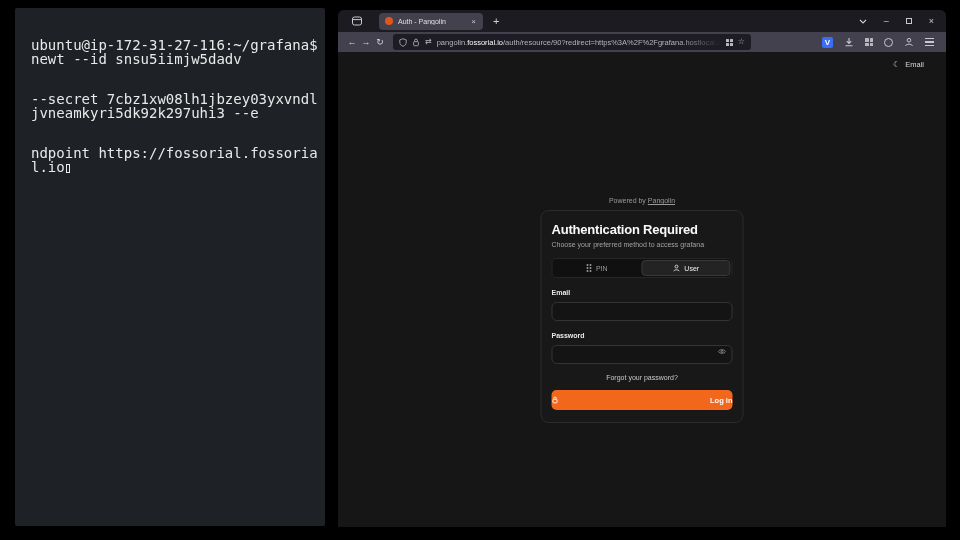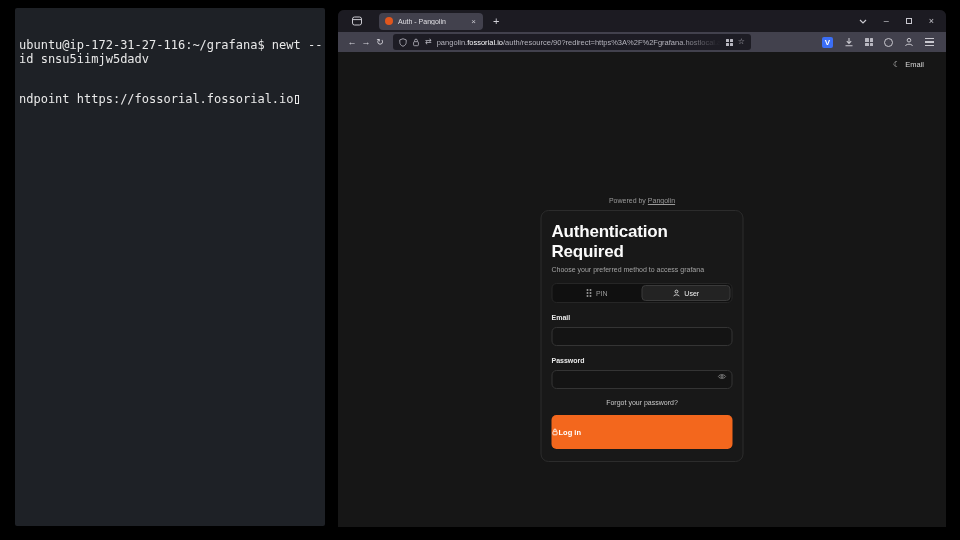--- a/index.html
+++ b/index.html
@@ -4,21 +4,21 @@
 <style>
   * { margin:0; padding:0; box-sizing:border-box; }
   html,body { width:960px; height:540px; }
   body { background:#000; font-family:"Liberation Sans", sans-serif; overflow:hidden; position:relative; }
 
   
   .terminal {
     position:absolute; left:15px; top:8px; width:310px; height:518px;
     background:#1e2126; border-radius:2px;
     color:#e9e9e9; font-family:"DejaVu Sans Mono", monospace;
-    font-size:12px; line-height:13.5px; padding:4px 2px 0 4px;
+    font-size:14px; line-height:13.5px; padding:4px 2px 0 16px;
     white-space:pre-wrap; word-break:break-all;
   }
   .term-line { display:block; }
   .cursor { display:inline-block; width:4px; height:9px; border:1px solid #e9e9e9; vertical-align:-1px; margin-left:1px; }
 
   
   .browser {
     position:absolute; left:338px; top:10px; width:608px; height:517px;
     background:#151515; border-radius:6px 6px 0 0; overflow:hidden;
   }
@@ -61,48 +61,49 @@
   .moon { font-size:8px; }
 
   .powered { position:absolute; top:145px; left:0; width:100%; text-align:center; font-size:7px; color:#9a9a9a; }
   .powered a { color:#9a9a9a; text-decoration:underline; }
 
   .card {
     position:absolute; top:158px; left:50%; transform:translateX(-50%);
     width:203px; background:#181818; border:1px solid #2c2c2c; border-radius:8px;
     padding:11px 10px 12px 10px;
   }
-  .card-title { font-size:17px; font-weight:bold; color:#fafafa; letter-spacing:-0.2px; }
+  .card-title { font-size:13px; font-weight:bold; color:#fafafa; letter-spacing:-0.2px; }
   .card-sub { margin-top:4px; font-size:7px; color:#a3a3a3; }
 
   .seg { margin-top:10px; display:flex; background:#101010; border:1px solid #262626; border-radius:5px; padding:1px; height:20px; }
   .seg-btn { flex:1; display:flex; align-items:center; justify-content:center; gap:4px; font-size:7px;
     color:#9a9a9a; border-radius:4px; }
   .seg-btn.active { background:#232323; border:1px solid #3a3a3a; color:#f2f2f2; }
   .dots { display:grid; grid-template-columns:2px 2px; grid-template-rows:2px 2px 2px; gap:1px; }
   .dots span { background:currentColor; border-radius:50%; }
 
   .field-label { margin-top:11px; font-size:7px; color:#e8e8e8; font-weight:bold; }
   .input-wrap { position:relative; margin-top:4px; }
   .text-input { width:100%; height:19px; background:#141414; border:1px solid #343434; border-radius:5px;
     color:#e5e5e5; font-size:7.5px; padding:0 6px; outline:none; font-family:"Liberation Sans",sans-serif; }
   .eye { position:absolute; right:6px; top:5px; color:#9a9a9a; }
 
   .forgot { margin-top:10px; text-align:center; font-size:7px; color:#c9c9c9; }
-  .login-btn { margin-top:9px; width:100%; height:34px; border:none; border-radius:5px;
+  .login-btn { margin-top:9px; width:100%; height:20px; border:none; border-radius:5px;
     background:var(--accent,#f3671d); color:#fff; font-size:7.5px; font-weight:bold;
-    display:flex; align-items:center; justify-content:flex-start; gap:0; font-family:"Liberation Sans",sans-serif; }
+    display:flex; align-items:center; justify-content:space-between; gap:16px; font-family:"Liberation Sans",sans-serif; }
 
   svg { display:block; }
 </style>
 </head>
 <body>
 
 <div class="terminal">
   <span class="term-line">ubuntu@ip-172-31-27-116:~/grafana$ newt --id snsu5iimjw5dadv</span>
+  <span class="term-line">--secret 7cbz1xw08lh1jbzey03yxvndljvneamkyri5dk92k297uhi3 --e</span>
   <span class="term-line"><span>ndpoint https://fossorial.fossorial.io</span><span class="cursor"></span></span>
 </div>
 
 <div class="browser">
 
   <div class="titlebar">
     <span class="fxview">
       <svg width="12" height="12" viewBox="0 0 12 12" fill="none" stroke="#c9c8cf" stroke-width="1">
         <rect x="1.5" y="2" width="9" height="8" rx="2"></rect>
           <path d="M1.5 4.6 H10.5"></path>

